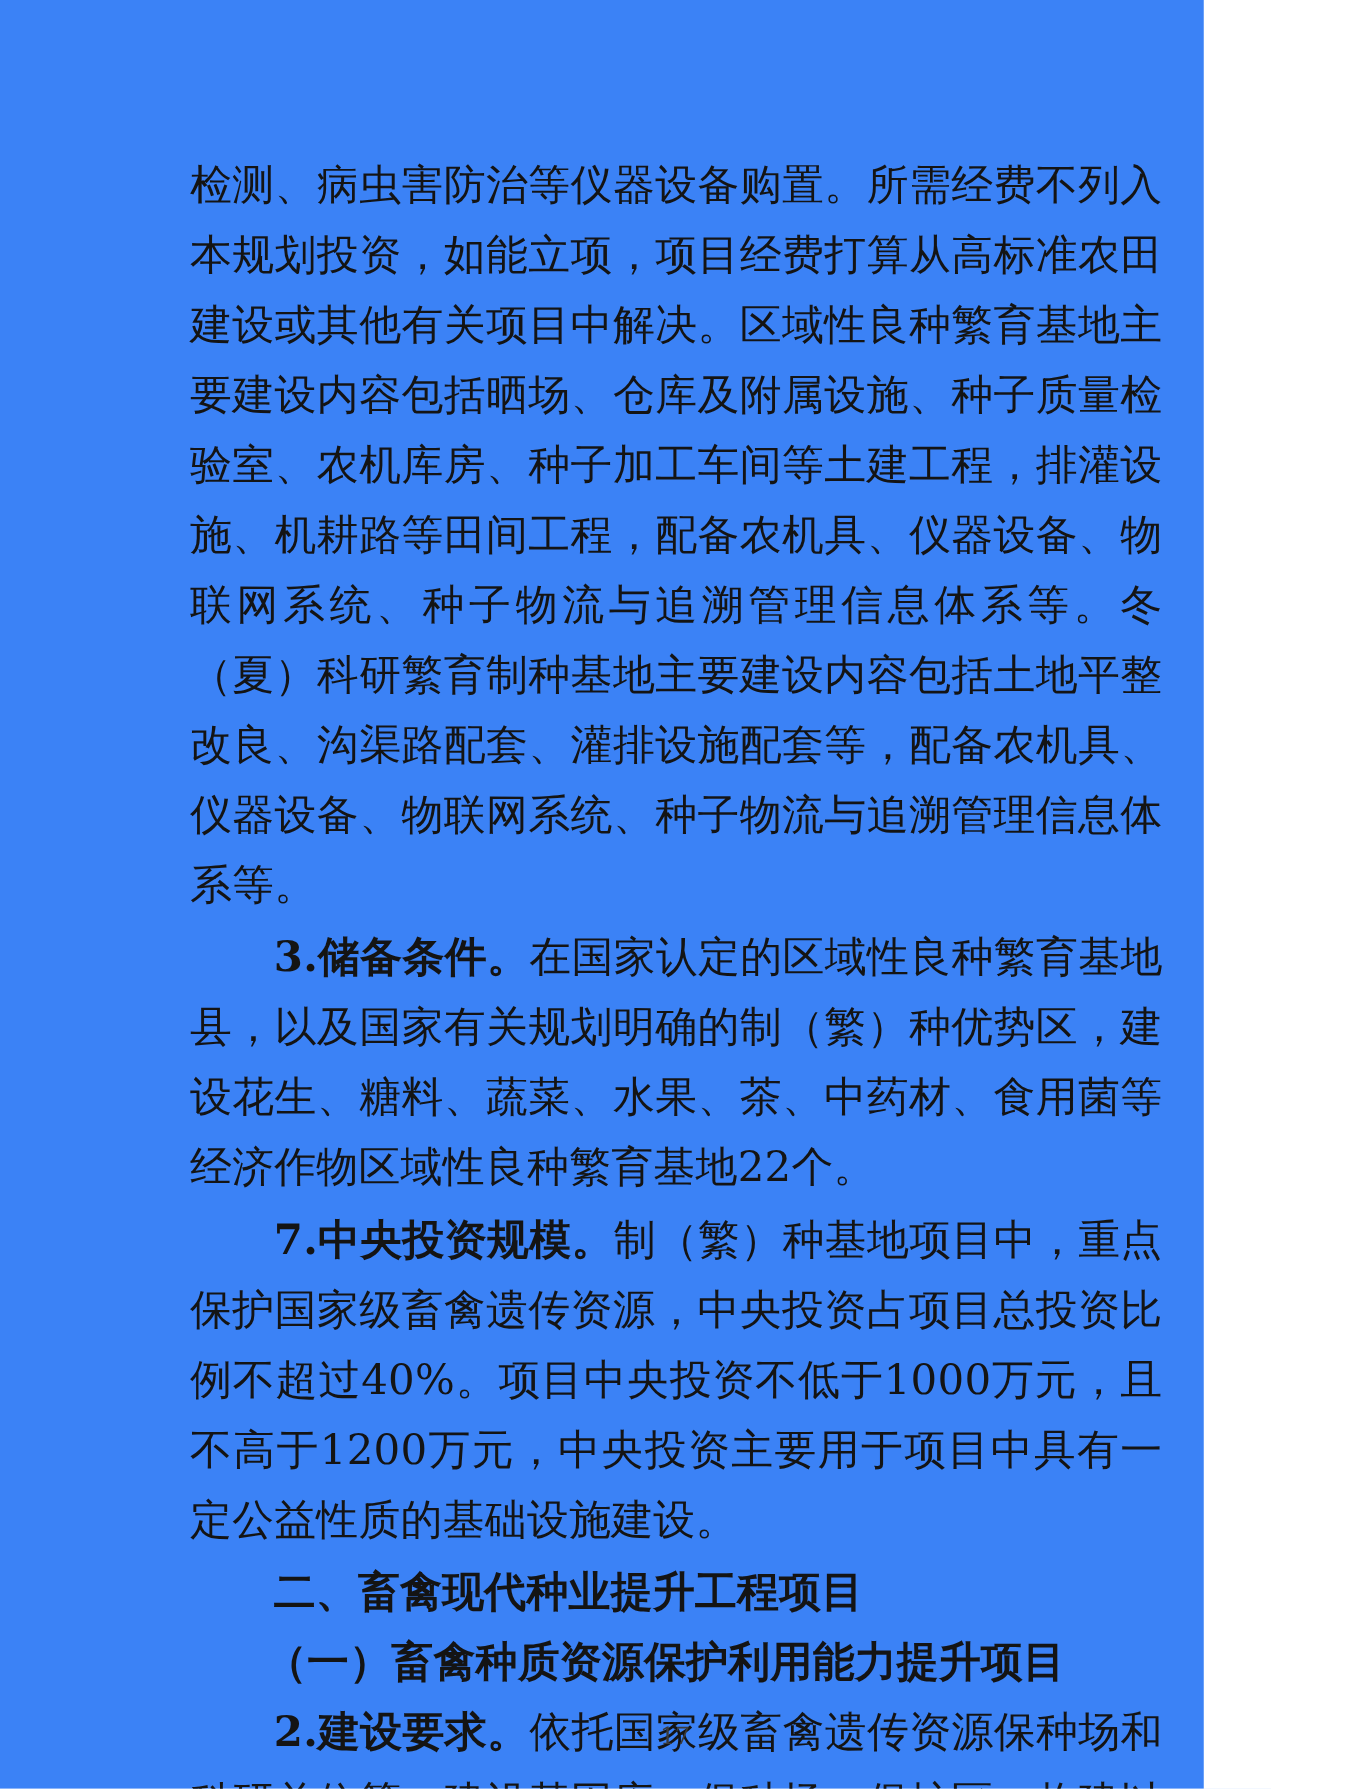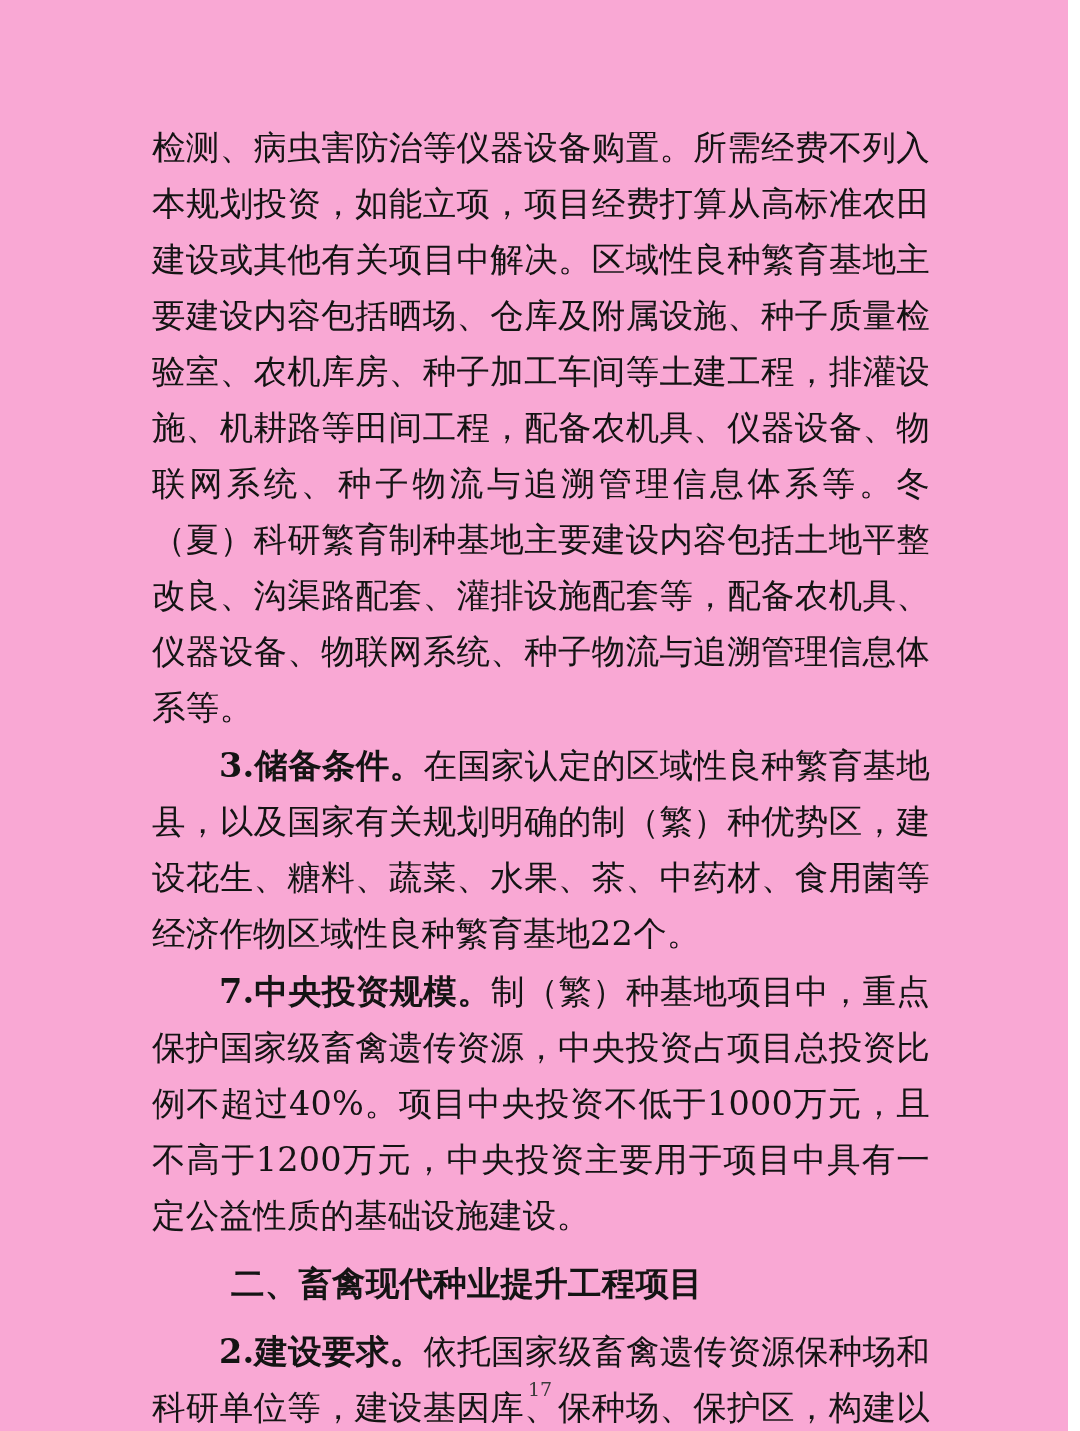--- a/index.html
+++ b/index.html
@@ -11,23 +11,23 @@
     width: 1080px;
     height: 1431px;
     position: relative;
     font-family: "DejaVu Serif", "Liberation Serif", serif;
     color: #1a1a1a;
     overflow: hidden;
   }
   .page {
     position: absolute;
     left: 0; top: 0;
-    width: 1068px;
+    width: 963px;
     height: 1431px;
-    background: #f9a8d4;
+    background: #3b82f6;
   }
   .content {
     position: absolute;
     left: 152px;
     top: 120px;
     width: 778px;
   }
   p {
     margin: 0 0 2px 0;
     font-size: 33.5px;
@@ -43,21 +43,21 @@
   p.indent2 {
     text-indent: 67px;
   }
   .lead {
     font-weight: bold;
   }
   .heading {
     font-weight: bold;
     font-size: 33.5px;
     line-height: 56px;
-    margin: 12px;
+    margin: 0;
     text-indent: 67px;
   }
   .subheading {
     font-weight: bold;
     font-size: 33.5px;
     line-height: 56px;
     margin: 0;
     text-indent: 60px;
   }
   .page-number {
@@ -84,20 +84,21 @@
     <p class="indent2">
       <span class="lead">3.储备条件。</span><span>在国家认定的区域性良种繁育基地县，以及国家有关规划明确的制（繁）种优势区，建设花生、糖料、蔬菜、水果、茶、中药材、食用菌等经济作物区域性良种繁育基地22个。</span>
     </p>
 
     <p class="indent2">
       <span class="lead">7.中央投资规模。</span><span>制（繁）种基地项目中，重点保护国家级畜禽遗传资源，中央投资占项目总投资比例不超过40%。项目中央投资不低于1000万元，且不高于1200万元，中央投资主要用于项目中具有一定公益性质的基础设施建设。</span>
     </p>
 
     <p class="heading">二、畜禽现代种业提升工程项目</p>
 
+    <p class="subheading">（一）畜禽种质资源保护利用能力提升项目</p>
 
     <p class="indent2">
       <span class="lead">2.建设要求。</span><span>依托国家级畜禽遗传资源保种场和科研单位等，建设基因库、保种场、保护区，构建以畜禽基因与活体保护、原位与异位保护相结合的资源保护体系，重点保护国家级畜禽遗传资源，兼顾国家公布的新发现种质资源和地</span>
     </p>
 
   </div>
 
   <div class="page-number">17</div>
 </div>
 

